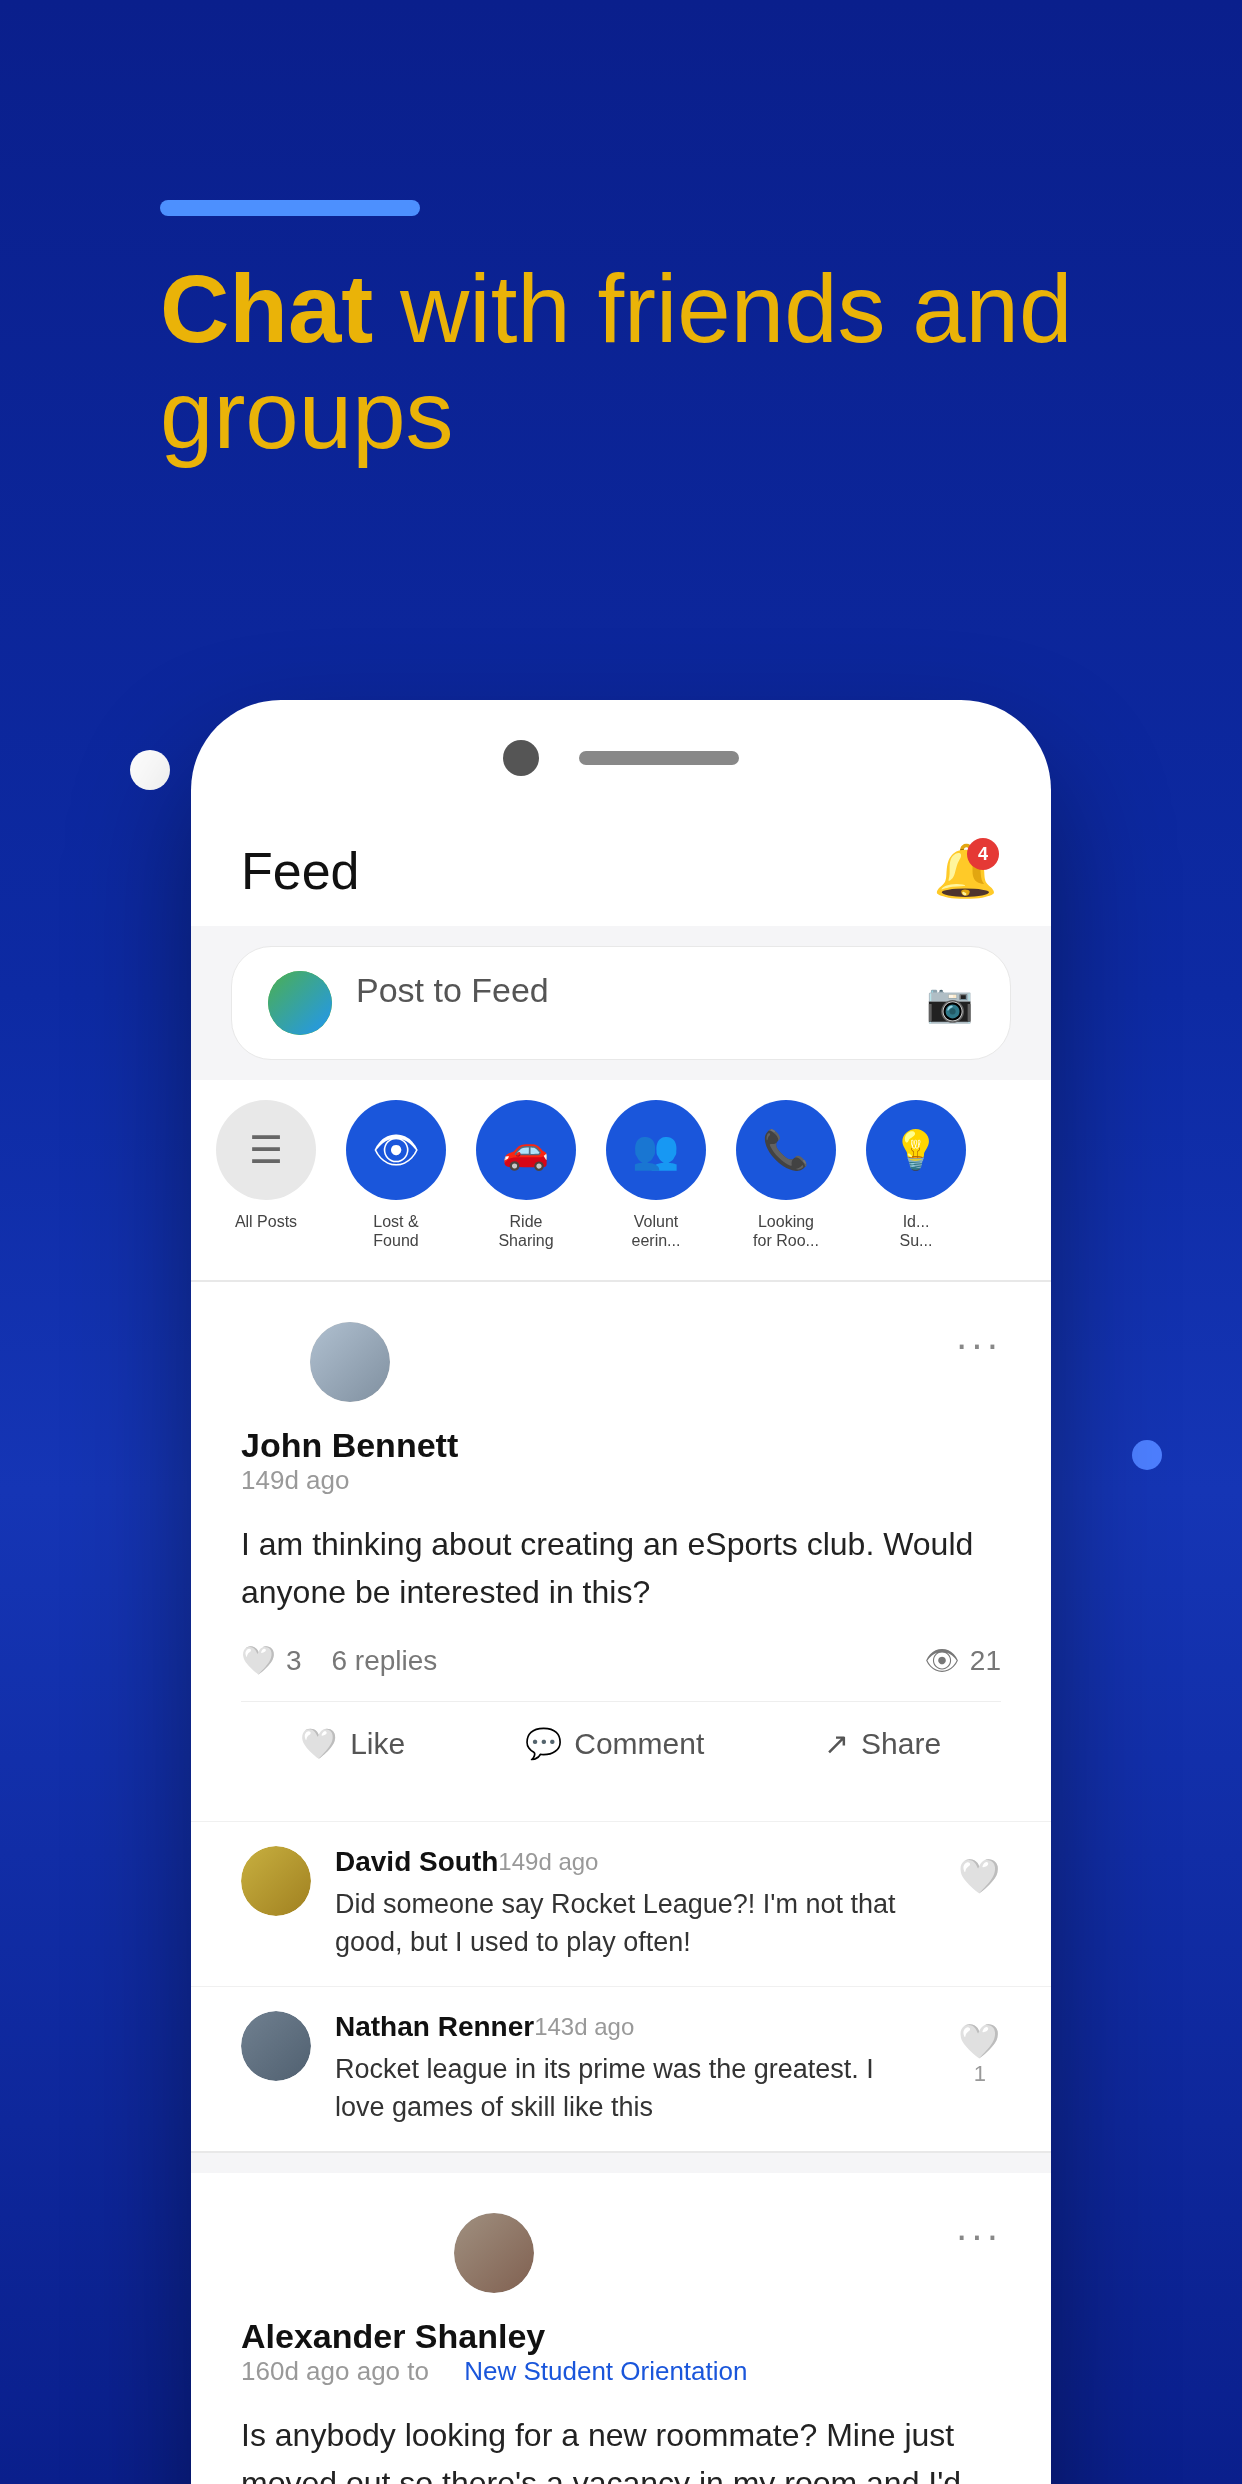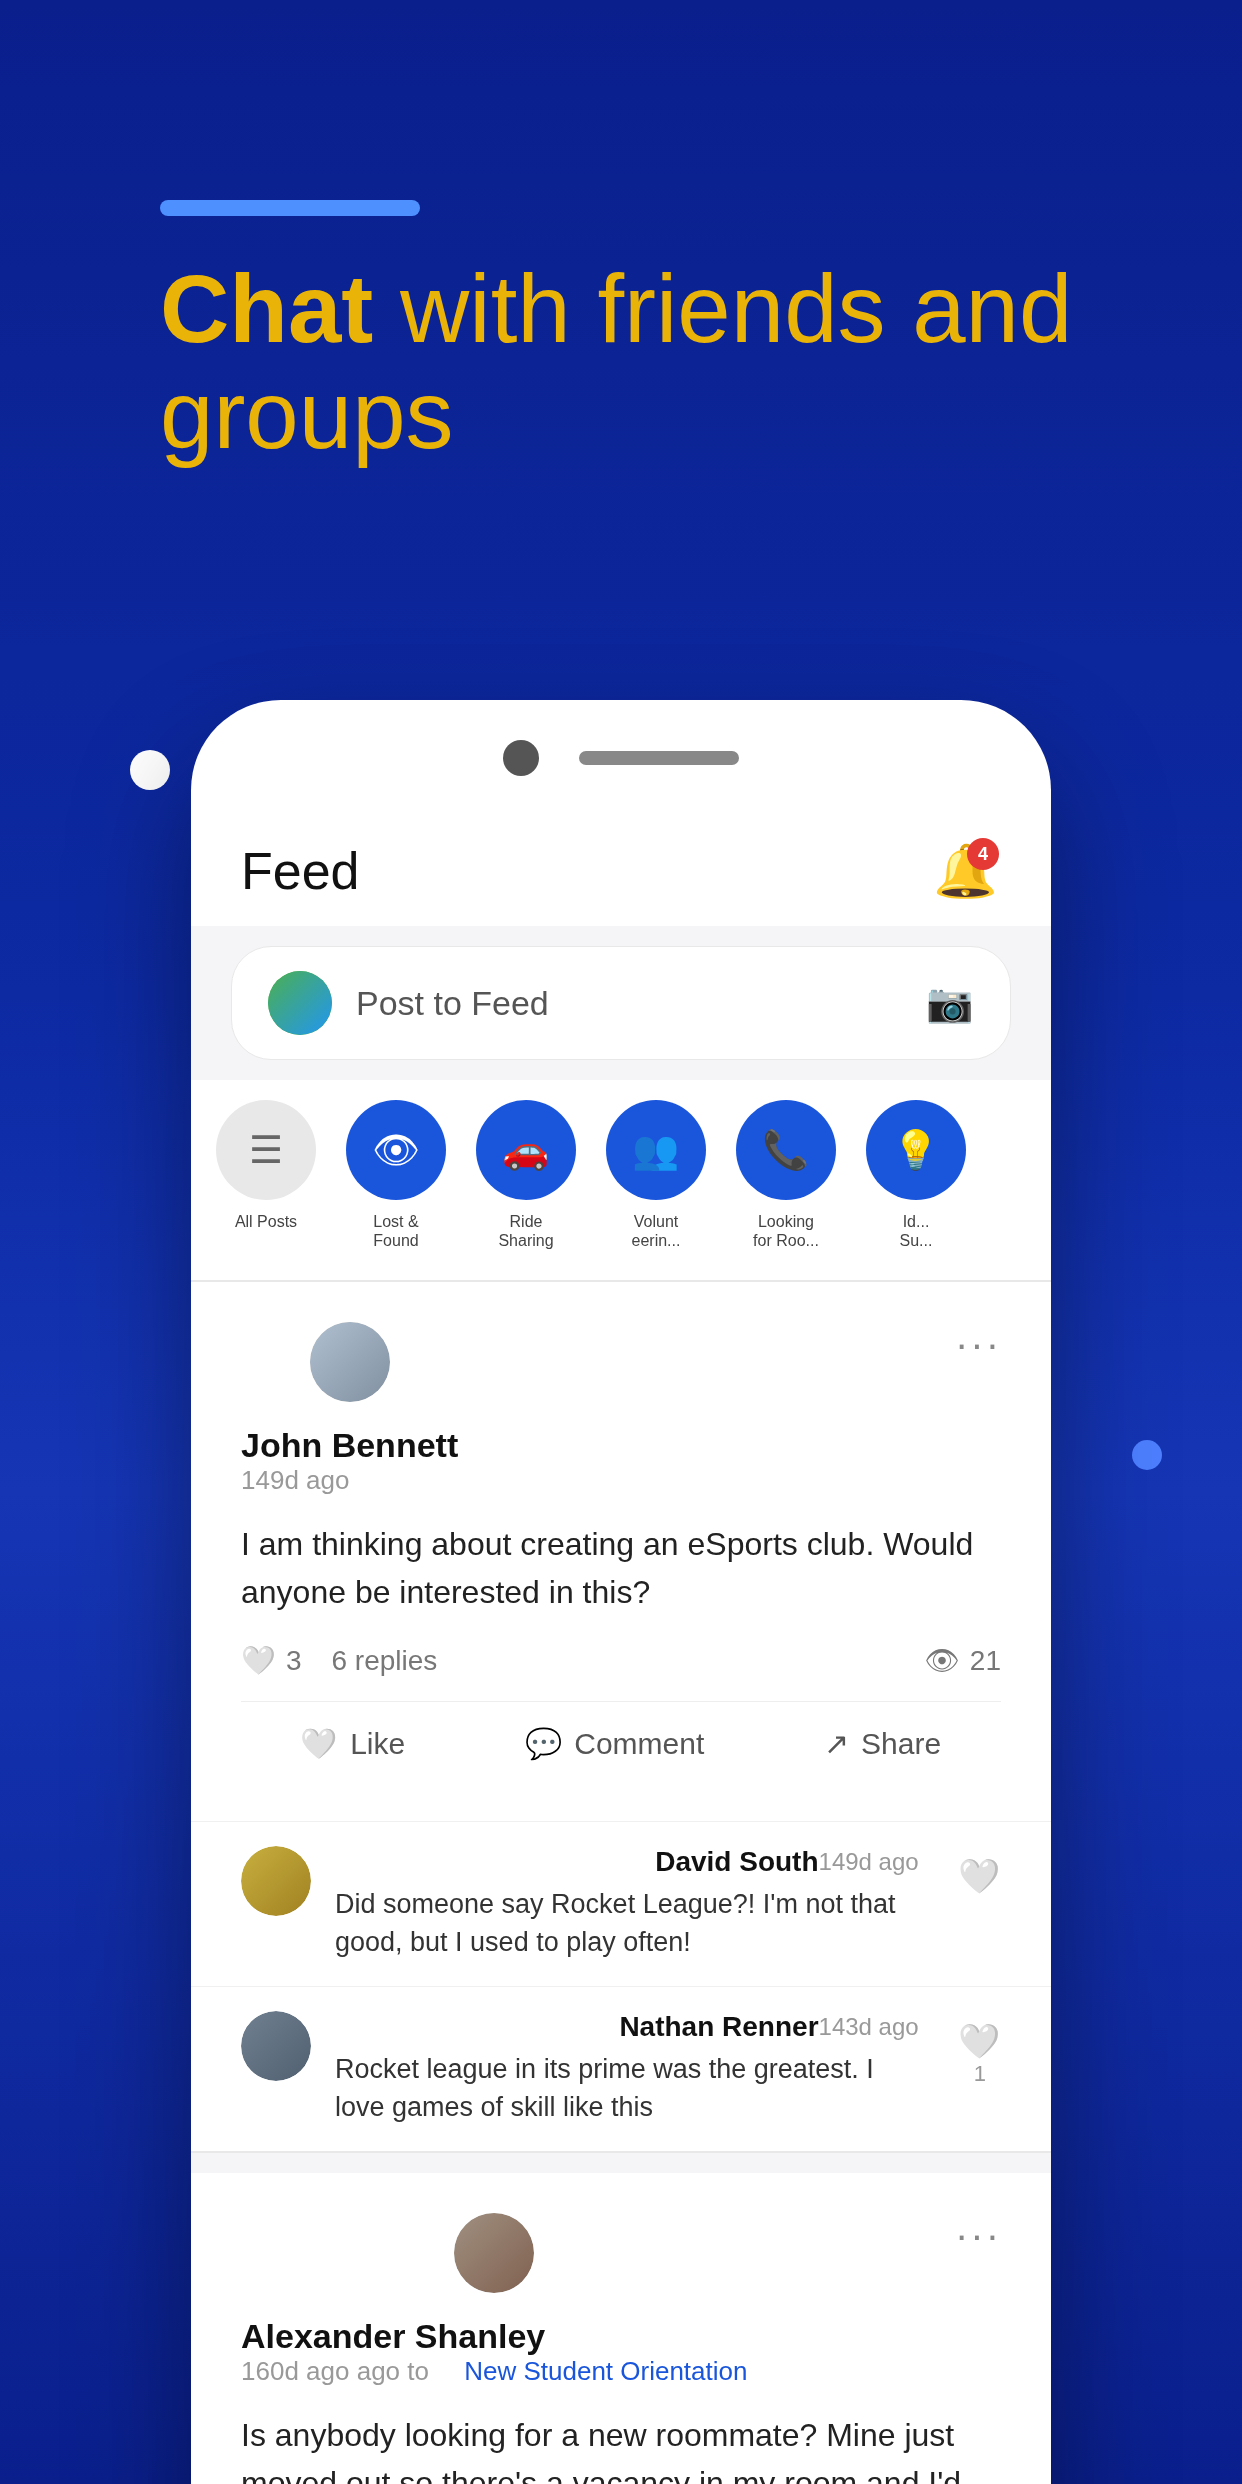--- a/index.html
+++ b/index.html
@@ -163,21 +163,21 @@
       border-radius: 40px;
       padding: 24px 36px;
       display: flex;
       align-items: center;
       justify-content: space-between;
       border: 1.5px solid #e8e8e8;
     }
 
     .post-bar-left {
       display: flex;
-      align-items: center;
+      align-items: flex-start;
       gap: 24px;
     }
 
     .user-avatar-small {
       width: 64px;
       height: 64px;
       border-radius: 50%;
       background: #4CAF50;
       display: flex;
       align-items: center;
@@ -379,21 +379,21 @@
       flex-shrink: 0;
     }
 
     .comment-body {
       flex: 1;
     }
 
     .comment-header {
       display: flex;
       align-items: center;
-      justify-content: flex-end;
+      justify-content: flex-start;
       margin-bottom: 8px;
     }
 
     .comment-name {
       font-size: 28px;
       font-weight: 700;
       color: #111;
     }
 
     .comment-time {

